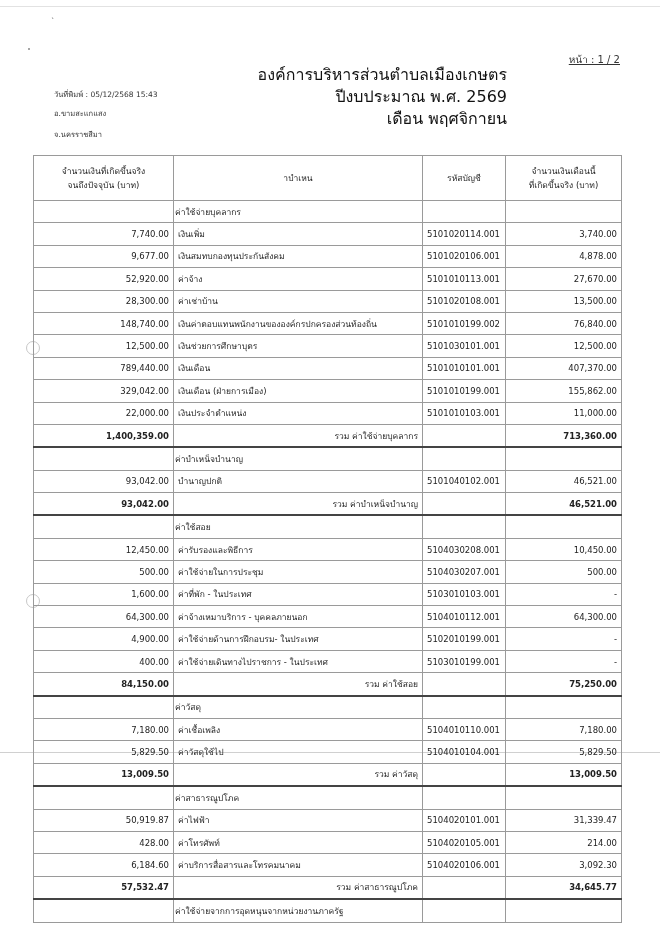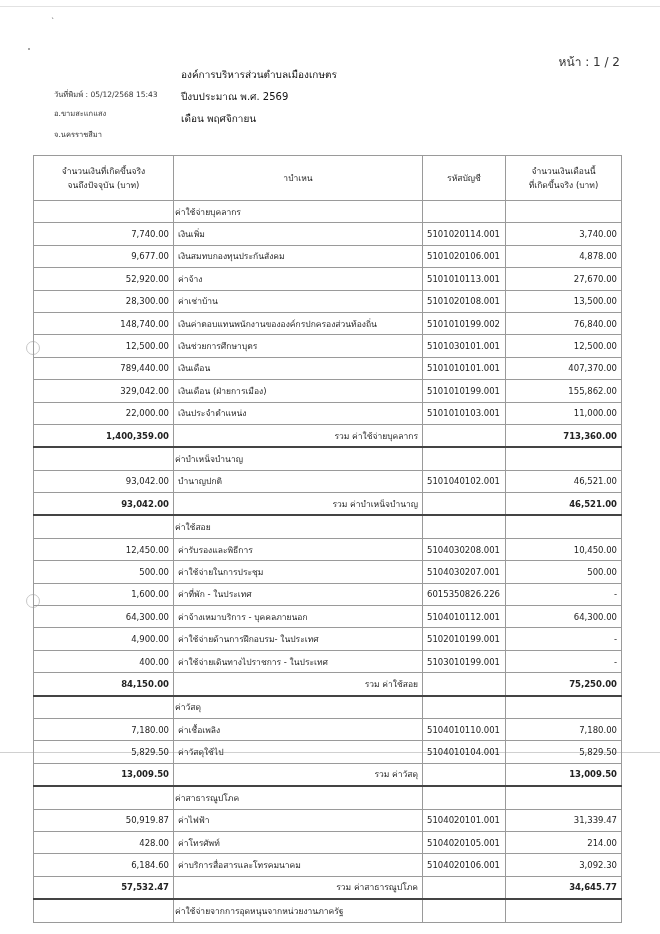--- a/index.html
+++ b/index.html
@@ -7,22 +7,22 @@
       width: 660px; height: 934px; position: relative; overflow: hidden;
       background: #ffffff; color: #222;
       font-family: "DejaVu Sans", "Liberation Sans", sans-serif;
     }
     .topline { position: absolute; left: 0; top: 6px; width: 660px; height: 1px; background: #e2e2e2; }
     .foldline { position: absolute; left: 0; top: 752px; width: 660px; height: 1px; background: #d0d0d0; }
     .tick { position: absolute; left: 51px; top: 18px; font-size: 8px; color: #666; }
     .dot { position: absolute; left: 28px; top: 48px; width: 2px; height: 2px; background: #888; border-radius: 1px; }
     .hole { position: absolute; left: 26px; width: 14px; height: 14px; border: 1.5px solid #c8c8c8; border-radius: 50%; box-sizing: border-box; }
     .meta { position: absolute; left: 54px; font-size: 7.5px; color: #333; white-space: nowrap; margin-top: 35px; }
-    .page-no { position: absolute; right: 40px; top: 52px; font-size: 12px; color: #333; }
-    .title-block { position: absolute; left: 181px; width: 320px; text-align: left; font-size: 10px; color: #111; }
+    .page-no { position: absolute; right: 40px; top: 52px; font-size: 10px; color: #333; text-decoration: underline; }
+    .title-block { position: absolute; left: 187px; width: 320px; text-align: right; font-size: 16px; color: #111; }
     .title-block div { height: 22px; line-height: 22px; }
     table.report {
       position: absolute; left: 33px; top: 155px; width: 588px;
       border-collapse: collapse; table-layout: fixed;
       font-size: 8.5px; color: #222;
     }
     table.report td, table.report th { border: 1px solid #9a9a9a; padding: 0 4px; overflow: hidden; white-space: nowrap; }
     table.report th { height: 44px; font-weight: normal; font-size: 8.5px; line-height: 14px; text-align: center; }
     table.report td { height: 21.4px; }
     td.num { text-align: right; }
@@ -169,21 +169,21 @@
       </tr>
       <tr class="line">
         <td class="num">500.00</td>
         <td class="item">ค่าใช้จ่ายในการประชุม</td>
         <td class="code">5104030207.001</td>
         <td class="num">500.00</td>
       </tr>
       <tr class="line">
         <td class="num">1,600.00</td>
         <td class="item">ค่าที่พัก - ในประเทศ</td>
-        <td class="code">6015350826.226</td>
+        <td class="code">5103010103.001</td>
         <td class="num">-</td>
       </tr>
       <tr class="line">
         <td class="num">64,300.00</td>
         <td class="item">ค่าจ้างเหมาบริการ - บุคคลภายนอก</td>
         <td class="code">5104010112.001</td>
         <td class="num">64,300.00</td>
       </tr>
       <tr class="line">
         <td class="num">4,900.00</td>

